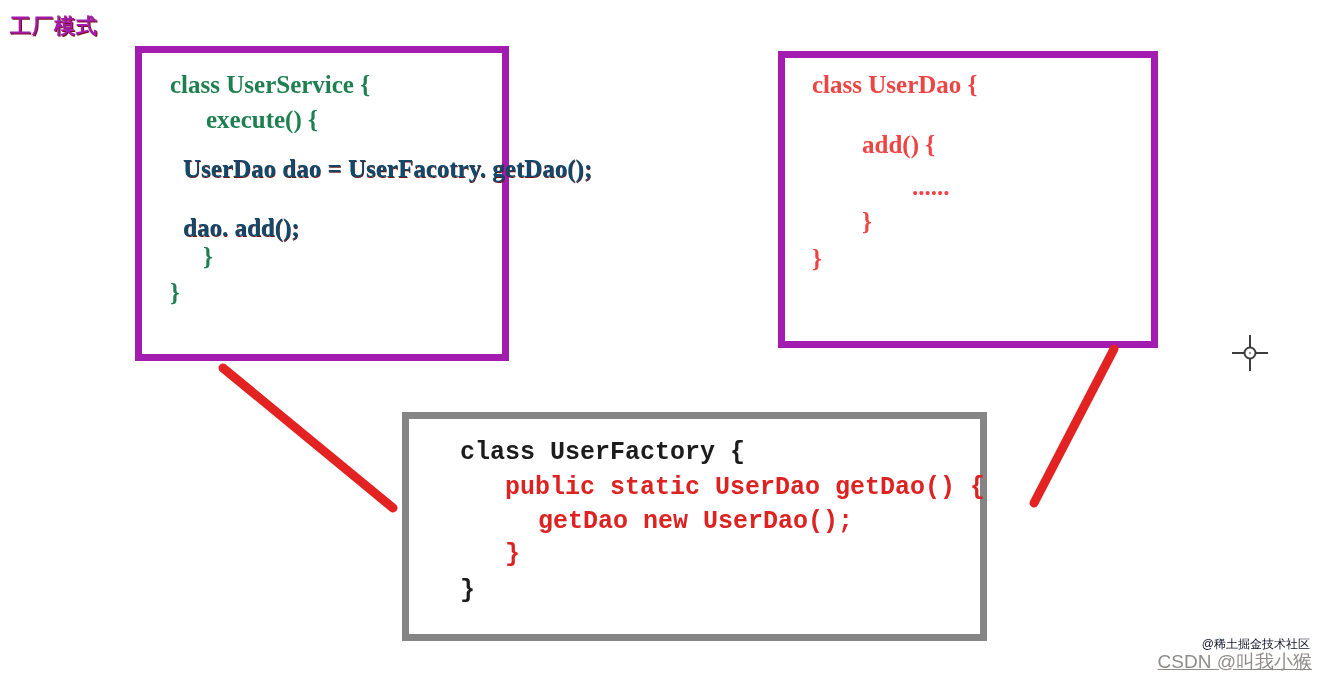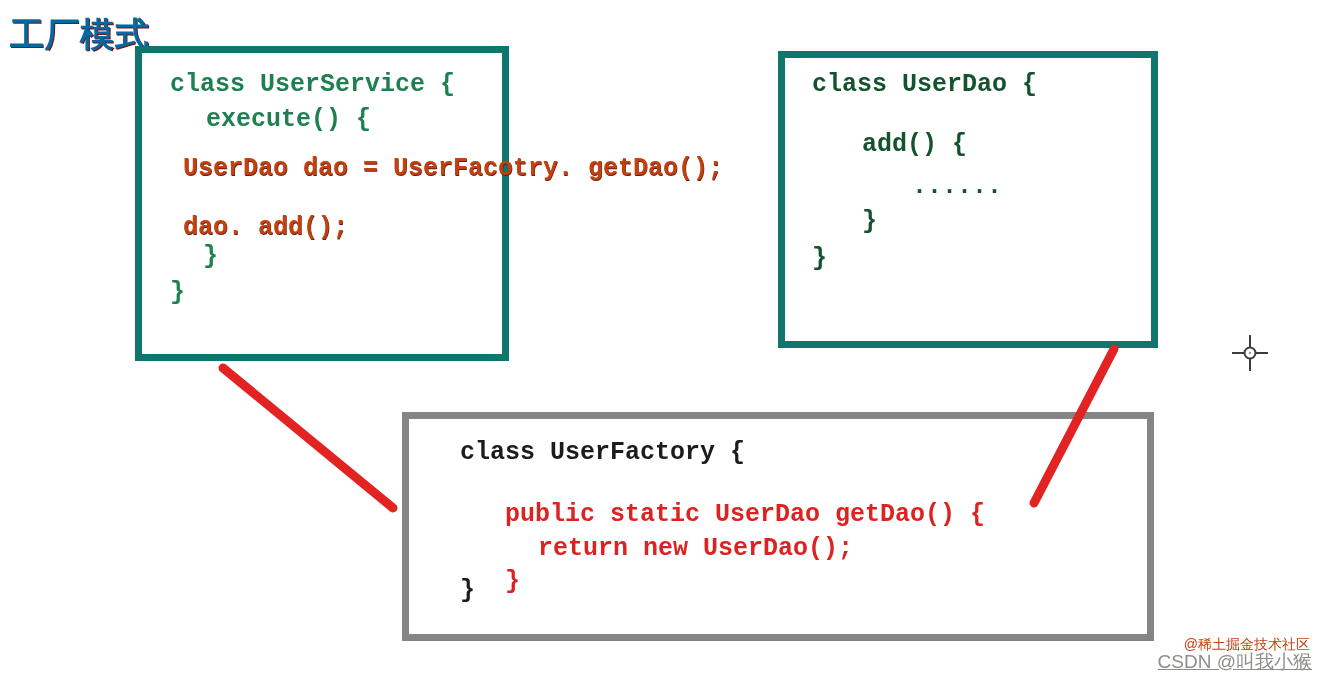--- a/index.html
+++ b/index.html
@@ -6,48 +6,48 @@
   .canvas{
     position:relative;
     width:1333px;height:683px;
     background:#ffffff;
     overflow:hidden;
     font-family:"Liberation Mono","DejaVu Sans Mono",monospace;
   }
   .page-title{
     position:absolute;left:10px;top:12px;
     font-family:Liberation Mono, monospace;
-    font-size:34px;font-weight:bold;color:#0369a1;
+    font-size:21px;font-weight:bold;color:#a21caf;
     letter-spacing:1px;
     text-shadow:1px 1px 0 #7a1010;
   }
   .code-box{position:absolute;background:#ffffff;box-sizing:border-box;}
-  .box-blue{border:7px solid #0f766e;}
+  .box-blue{border:7px solid #a21caf;font-family:Liberation Serif, serif;}
   .box-gray{border:7px solid #858585;}
   .box-user-service{left:135px;top:46px;width:374px;height:315px;}
   .box-user-dao{left:778px;top:51px;width:380px;height:297px;}
-  .box-user-factory{left:402px;top:412px;width:752px;height:229px;}
+  .box-user-factory{left:402px;top:412px;width:585px;height:229px;}
   .code-line{
     position:absolute;
     font-size:25px;font-weight:bold;
     line-height:26px;height:26px;
     white-space:nowrap;
   }
   .c-green{color:#1e8050;}
-  .c-maroon{color:#c2410c;text-shadow:0.5px 0.5px 0 #6b1717;}
-  .c-darkmaroon{color:#14532d;}
-  .c-red{color:#dd2222;margin-top:27px;}
+  .c-maroon{color:#0c4a6e;text-shadow:0.5px 0.5px 0 #6b1717;}
+  .c-darkmaroon{color:#ef4444;}
+  .c-red{color:#dd2222;}
   .c-black{color:#1c1c1c;}
   .overlay{position:absolute;left:0;top:0;pointer-events:none;}
   .watermark{
     position:absolute;
     font-family:"Liberation Sans","DejaVu Sans",sans-serif;
     white-space:nowrap;
   }
-  .wm-juejin{right:23px;top:636px;font-size:14px;color:#c2410c;text-shadow:1px 1px 0 #ffffff;}
+  .wm-juejin{right:23px;top:636px;font-size:12px;color:#0f172a;text-shadow:1px 1px 0 #ffffff;}
   .wm-csdn{right:21px;top:649px;font-size:19px;color:#8f8d8a;text-shadow:1px 1px 0 #ffffff;text-decoration:underline;}
 </style>
 </head>
 <body>
 
 <div class="canvas">
 
   <div class="page-title">工厂模式</div>
 
   <div class="code-box box-blue box-user-service">
@@ -63,21 +63,21 @@
     <div class="code-line c-darkmaroon" style="left:27px;top:14px;">class UserDao {</div>
     <div class="code-line c-darkmaroon" style="left:77px;top:74px;">add() {</div>
     <div class="code-line c-darkmaroon" style="left:127px;top:116px;">......</div>
     <div class="code-line c-darkmaroon" style="left:77px;top:151px;">}</div>
     <div class="code-line c-darkmaroon" style="left:27px;top:188px;">}</div>
   </div>
 
   <div class="code-box box-gray box-user-factory">
     <div class="code-line c-black" style="left:51px;top:21px;">class UserFactory {</div>
     <div class="code-line c-red" style="left:96px;top:56px;">public static UserDao getDao() {</div>
-    <div class="code-line c-red" style="left:129px;top:90px;">return new UserDao();</div>
+    <div class="code-line c-red" style="left:129px;top:90px;">getDao new UserDao();</div>
     <div class="code-line c-red" style="left:96px;top:123px;">}</div>
     <div class="code-line c-black" style="left:51px;top:159px;">}</div>
   </div>
 
   <svg class="overlay" width="1333" height="683" viewBox="0 0 1333 683">
     <line x1="223" y1="368" x2="393" y2="508" stroke="#e32222" stroke-width="9" stroke-linecap="round"></line>
     <line x1="1114" y1="349" x2="1034" y2="503" stroke="#e32222" stroke-width="9" stroke-linecap="round"></line>
     <g>
       <line x1="1232" y1="353" x2="1268" y2="353" stroke="#3c3c3c" stroke-width="2"></line>
       <line x1="1250" y1="335" x2="1250" y2="371" stroke="#3c3c3c" stroke-width="2"></line>

